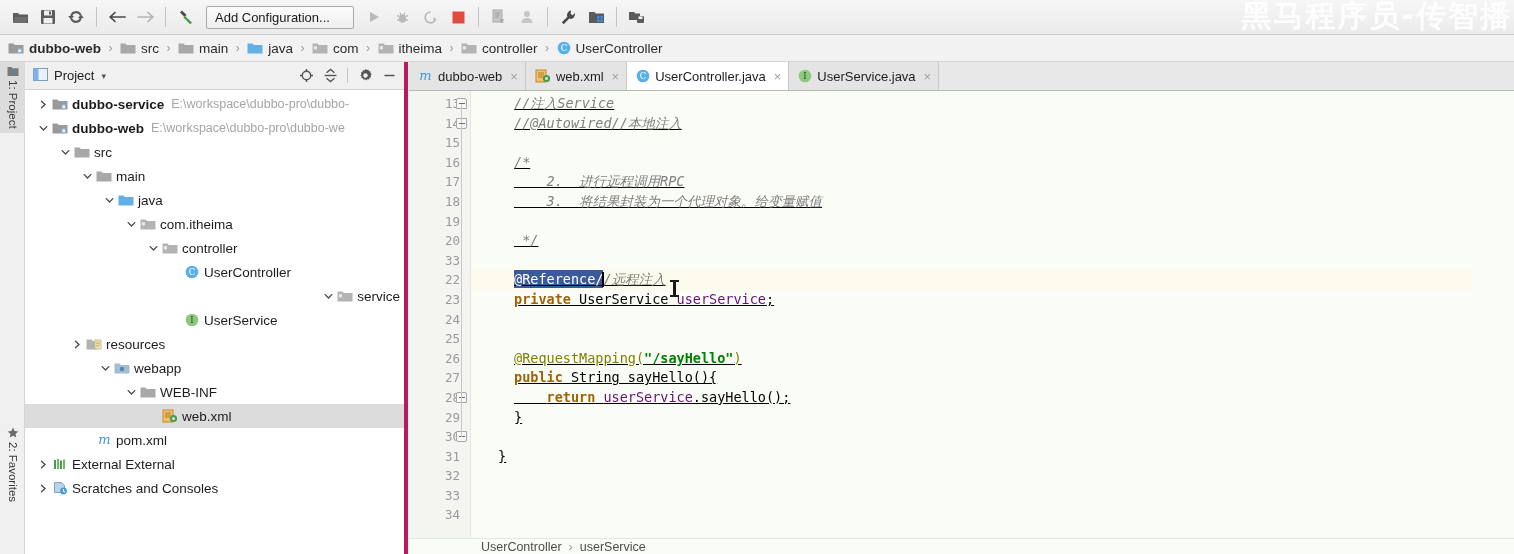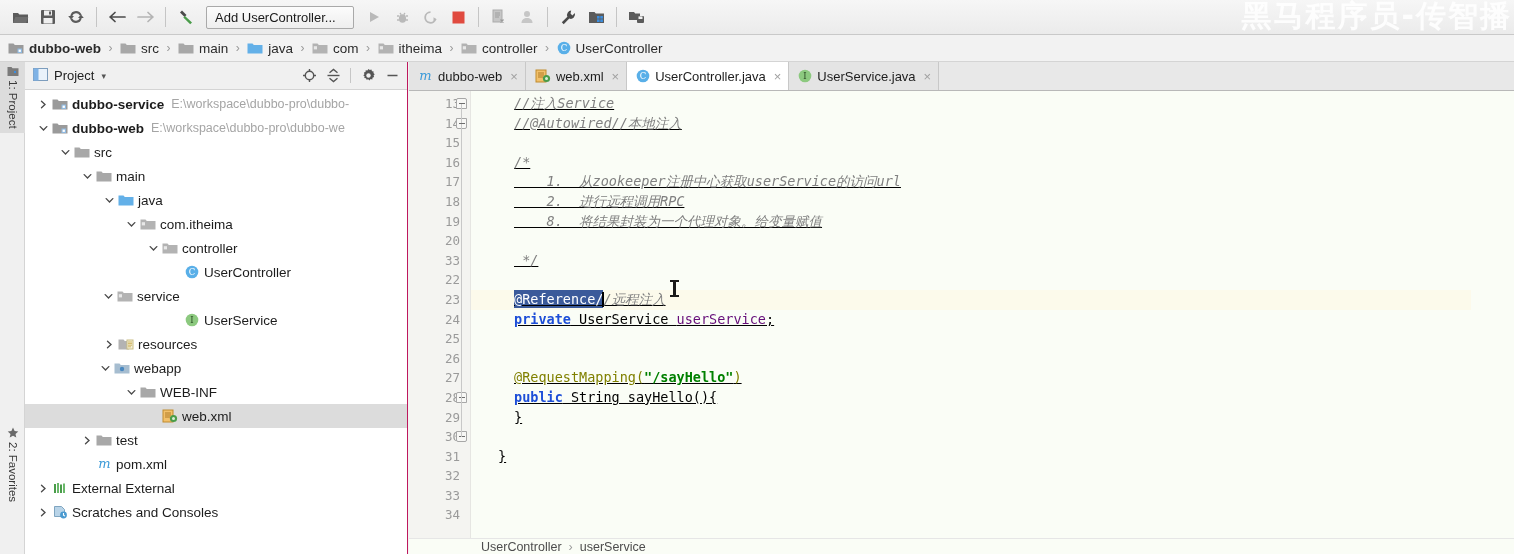--- a/index.html
+++ b/index.html
@@ -66,21 +66,21 @@
     writing-mode: vertical-rl; text-orientation: mixed;
     font-size: 11.5px; color: #3a3a3a; white-space: nowrap;
     display: flex; align-items: center; gap: 3px; padding: 4px 0;
   }
   .vtab.sel { background: #dcdcdc; }
   .vtab-ico { flex: none; }
 
   
   .proj {
     position: absolute; left: 25px; top: 62px; width: 383px; height: 492px;
-    background: #ffffff; border-right: 1px solid #be185d;
+    background: #ffffff; border-right: 4px solid #be185d;
   }
   .proj-head {
     height: 28px; background: #f0f0f0; border-bottom: 1px solid #d4d4d4;
     display: flex; align-items: center; padding: 0 4px 0 8px;
   }
   .proj-title { font-size: 13px; color: #222; margin-left: 6px; }
   .proj-caret { margin-left: 7px; color: #555; font-size: 9px; }
   .proj-actions { margin-left: auto; display: flex; align-items: center; gap: 2px; }
   .pact { width: 22px; height: 22px; display: flex; align-items: center; justify-content: center; }
   .pactsep { width: 1px; height: 15px; background: #c6c6c6; margin: 0 4px; }
@@ -133,21 +133,21 @@
   .foldmark::after { content: ""; width: 6px; height: 1px; background: #6e6e6e; }
   .foldmark.top { border-radius: 2px 2px 0 0; }
   .foldmark.bot { border-radius: 0 0 2px 2px; }
 
   .code {
     position: relative; flex: 1; padding-top: 3px; overflow: hidden;
     font-family: "DejaVu Sans Mono", monospace; font-size: 13.5px;
   }
   .cline { height: 19.6px; line-height: 19.6px; white-space: pre; padding-left: 43px; text-decoration: underline; }
   .cline.hl { background: #fcfaeb; margin-left: -43px; padding-left: 86px; width: 1043px; }
-  .kw { color: #1d4ed8; font-weight: bold; }
+  .kw { color: #a16207; font-weight: bold; }
   .cmt { color: #808080; font-style: italic; }
   .ann { color: #808000; }
   .str { color: #008000; font-weight: bold; }
   .fld { color: #660e7a; }
   .plain { color: #000000; }
   .sel-text {
     background: #3b5a9a; color: #ffffff; font-weight: normal; padding: 1px 0;
   }
   .caret {
     display: inline-block; width: 2px; height: 15px; background: #000;
@@ -208,21 +208,21 @@
           <path d="M2 7h14M12 2.5L16.8 7 12 11.5" stroke="#b4b4b4" stroke-width="1.7" fill="none" stroke-linecap="round"></path>
         </svg>
     </div>
     <div class="tsep"></div>
     <div class="tbtn" title="Build Project">
       <svg width="18" height="17" viewBox="0 0 18 17">
           <path d="M3 3.5l2-2 4.5 4.5-2 2z" fill="#4a4a4a"></path>
           <path d="M8 7l7 6.5-1.8 1.8L6.3 8.6z" fill="#4a9c4a"></path>
         </svg>
     </div>
-    <div class="addconfig">Add UserController...</div>
+    <div class="addconfig">Add Configuration...</div>
     <div class="tbtn" title="Run">
       <svg width="14" height="14" viewBox="0 0 14 14">
           <path d="M3 2l9 5-9 5z" fill="#b9b9b9"></path>
         </svg>
     </div>
     <div class="tbtn" title="Debug">
       <svg width="15" height="15" viewBox="0 0 15 15">
           <ellipse cx="7.5" cy="8.5" rx="3.6" ry="4.3" fill="#b9b9b9"></ellipse>
           <path d="M2 6h2M11 6h2M2 10h2.2M10.8 10H13M5 3l1.2 1.6M10 3L8.8 4.6" stroke="#b9b9b9" stroke-width="1.3"></path>
         </svg>
@@ -550,21 +550,21 @@
           <span class="tico">
             <span style="display: inline-flex; align-items: center;">
               <svg width="14" height="14" viewBox="0 0 14 14">
                 <circle cx="7" cy="7" r="6.3" fill="#59afe8"></circle>
                 <text x="7" y="10.3" font-size="8.5" font-family="DejaVu Serif, serif" fill="#fff" text-anchor="middle">C</text>
               </svg>
             </span>
           </span>
           <span class="tlabel">UserController</span>
         </div>
-        <div class="trow" style="padding-left: 75px;">
+        <div class="trow" style="padding-left: 75px; justify-content: flex-end;">
           <span class="tw">
             <span style="display: inline-flex; align-items: center;">
               <svg width="9" height="9" viewBox="0 0 9 9">
                 <path d="M1.2 2.6L4.5 6 7.8 2.6" stroke="#4a4a4a" stroke-width="1.35" fill="none" stroke-linecap="round"></path>
               </svg>
             </span>
           </span>
           <span class="tico">
             <span style="display: inline-flex; align-items: center;">
               <svg width="16" height="13" viewBox="0 0 16 13">
@@ -580,21 +580,21 @@
           <span class="tico">
             <span style="display: inline-flex; align-items: center;">
               <svg width="14" height="14" viewBox="0 0 14 14">
                 <circle cx="7" cy="7" r="6.3" fill="#8cc97f"></circle>
                 <text x="7" y="10.3" font-size="8.5" font-family="DejaVu Serif, serif" fill="#2a4a22" text-anchor="middle">I</text>
               </svg>
             </span>
           </span>
           <span class="tlabel">UserService</span>
         </div>
-        <div class="trow" style="padding-left: 76px;">
+        <div class="trow" style="padding-left: 44px;">
           <span class="tw">
             <span style="display: inline-flex; align-items: center;">
               <svg width="9" height="9" viewBox="0 0 9 9">
                 <path d="M2.5 1.2L6 4.5 2.5 7.8" stroke="#4a4a4a" stroke-width="1.35" fill="none" stroke-linecap="round"></path>
               </svg>
             </span>
           </span>
           <span class="tico">
             <span style="display: inline-flex; align-items: center;">
               <svg width="16" height="13" viewBox="0 0 16 13">
@@ -647,37 +647,20 @@
             <span style="display: inline-flex; align-items: center;">
               <svg width="16" height="14" viewBox="0 0 16 14">
                 <rect x="1" y="1" width="10" height="12" fill="#f2c06a" stroke="#c08b2e"></rect>
                 <path d="M3 4h6M3 6h6M3 8h5" stroke="#a8741f" stroke-width="0.9"></path>
                 <circle cx="11.5" cy="9.5" r="3.6" fill="#4a9c4a"></circle>
                 <circle cx="11.5" cy="9.5" r="1.5" fill="#d8eed8"></circle>
               </svg>
             </span>
           </span>
           <span class="tlabel">web.xml</span>
-        </div>
-        <div class="trow" style="padding-left: 54px;">
-          <span class="tw">
-            <span style="display: inline-flex; align-items: center;">
-              <svg width="9" height="9" viewBox="0 0 9 9">
-                <path d="M2.5 1.2L6 4.5 2.5 7.8" stroke="#4a4a4a" stroke-width="1.35" fill="none" stroke-linecap="round"></path>
-              </svg>
-            </span>
-          </span>
-          <span class="tico">
-            <span style="display: inline-flex; align-items: center;">
-              <svg width="16" height="13" viewBox="0 0 16 13">
-                <path d="M0.5 1.5h5L6.8 3H15.5V11.5H0.5z" fill="#a8a8a8"></path>
-              </svg>
-            </span>
-          </span>
-          <span class="tlabel">test</span>
         </div>
         <div class="trow" style="padding-left: 54px;">
           <span class="tw"></span>
           <span class="tico">
             <span style="display: inline-flex; align-items: center;">
               <svg width="15" height="14" viewBox="0 0 15 14">
                 <text x="7.5" y="11" font-size="13" font-style="italic" font-family="DejaVu Serif, serif" fill="#3b9ad8" text-anchor="middle">m</text>
               </svg>
             </span>
           </span>
@@ -802,32 +785,32 @@
             <div class="foldline" style="top: 29.6px; height: 313.6px;"></div>
             <div class="foldline" style="top: 304px; height: 39.2px;"></div>
           </div>
         </div>
       <div class="code" id="code">
         <div class="ibeam"></div>
       <div class="cline"><span class="cmt">//注入Service</span></div>
           <div class="cline"><span class="cmt">//@Autowired//本地注入</span></div>
           <div class="cline"></div>
           <div class="cline"><span class="cmt">/*</span></div>
-          <div class="cline"><span class="cmt">    1.  从zookeeper注册中心获取userService的访问url</span></div>
           <div class="cline"><span class="cmt">    2.  进行远程调用RPC</span></div>
-          <div class="cline"><span class="cmt">    8.  将结果封装为一个代理对象。给变量赋值</span></div>
+          <div class="cline"><span class="cmt">    3.  将结果封装为一个代理对象。给变量赋值</span></div>
           <div class="cline"></div>
           <div class="cline"><span class="cmt"> */</span></div>
           <div class="cline"></div>
           <div class="cline hl"><span class="sel-text">@Reference/</span><span class="caret"></span><span class="cmt">/远程注入</span></div>
           <div class="cline"><span class="kw">private</span><span class="plain"> UserService </span><span class="fld">userService</span><span class="plain">;</span></div>
           <div class="cline"></div>
           <div class="cline"></div>
           <div class="cline"><span class="ann">@RequestMapping(</span><span class="str">"/sayHello"</span><span class="ann">)</span></div>
           <div class="cline"><span class="kw">public</span><span class="plain"> String sayHello(){</span></div>
+          <div class="cline"><span class="plain">    </span><span class="kw">return</span><span class="plain"> </span><span class="fld">userService</span><span class="plain">.sayHello();</span></div>
           <div class="cline"><span class="plain">}</span></div>
           <div class="cline"></div>
           <div class="cline" style="padding-left: 27px;"><span class="plain">}</span></div>
           <div class="cline"></div>
           <div class="cline"></div>
         </div>
     </div>
   </div>
   <div class="bot-crumb" id="botcrumb">
       <span>UserController</span>

